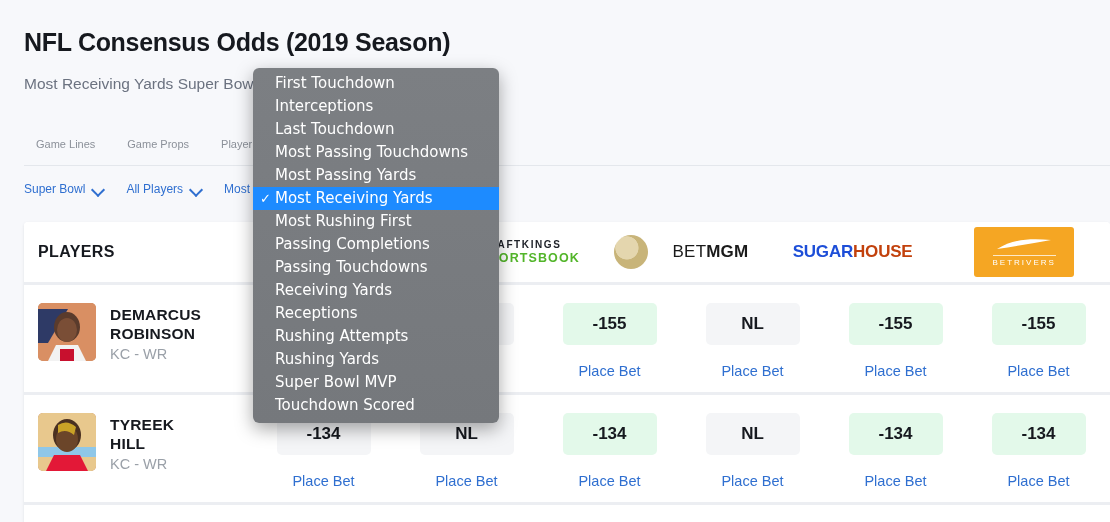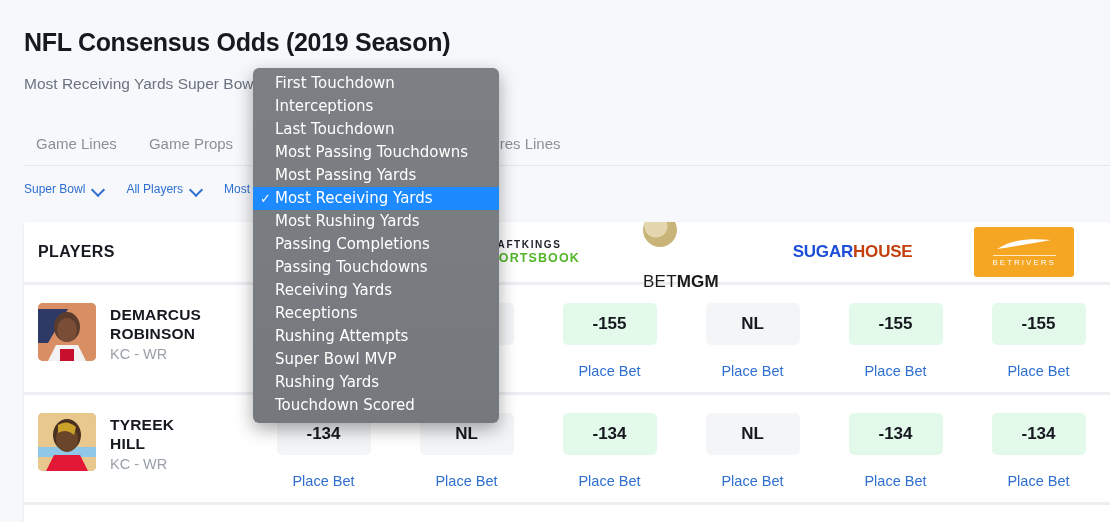--- a/index.html
+++ b/index.html
@@ -22,21 +22,21 @@
     font-size: 15.5px; color: #6b7280; white-space: nowrap;
   }
 
   
   .tabbar {
     position: absolute; left: 24px; top: 122px; width: 1086px;
     height: 44px; border-bottom: 1px solid #e4e7ec;
     display: flex; align-items: center; gap: 0px;
   }
   .tab {
-    font-size: 15px; color: #8b9099; padding: 0 16px;
+    font-size: 11px; color: #8b9099; padding: 0 16px;
     white-space: nowrap; cursor: pointer;
   }
   .tab:first-child { padding-left: 12px; }
 
   
   .filterbar {
     position: absolute; left: 24px; top: 182px;
     display: flex; align-items: center; gap: 22px;
   }
   .filter {
@@ -105,21 +105,21 @@
   .logo { display: flex; align-items: center; justify-content: center; }
   .fd-wrap { text-align: right; line-height: 1; }
   .fd-1 { font-size: 17px; font-weight: bold; color: #1b3a80; letter-spacing: 1px; }
   .fd-2 { font-size: 11px; font-weight: bold; color: #1e7fe0; letter-spacing: 2px; margin-top: 2px;}
   .dk-wrap { display: flex; align-items: center; gap: 7px; }
   .dk-mark { width: 34px; height: 34px; background: #53b52a; border-radius: 2px;
              display:flex; align-items:center; justify-content:center; }
   .dk-txt { line-height: 1.15; }
   .dk-1 { font-size: 10px; font-weight: bold; color: #20232a; letter-spacing: 1.6px; }
   .dk-2 { font-size: 12.5px; font-weight: bold; color: #53b52a; letter-spacing: 1.1px; }
-  .mgm-wrap { display: flex; gap: 25px; flex-direction: column; }
+  .mgm-wrap { display: flex; align-items: center; gap: 25px; }
   .mgm-lion { width: 34px; height: 34px; border-radius: 50%;
               background: radial-gradient(circle at 38% 38%, #e4d6ae 0 38%, #c8b479 40% 100%); }
   .mgm-txt { font-size: 17px; color: #1a1a1a; letter-spacing: .2px; }
   .mgm-txt b { font-weight: bold; }
   .sh-txt { font-size: 17px; letter-spacing: -.2px; }
   .sh-a { color: #1d4ed8; font-weight: bold; }
   .sh-b { color: #c2410c; font-weight: bold; }
   .br-box { width: 100px; height: 50px; background: #f5a623; border-radius: 3px;
             display:flex; flex-direction:column; align-items:center; justify-content:center; }
   .br-swoosh { width: 58px; height: 16px; position: relative; }
@@ -320,24 +320,24 @@
     </div>
   </div>
 
   <div class="dropdown" id="dropdown">
       <div class="dd-item">First Touchdown</div>
       <div class="dd-item">Interceptions</div>
       <div class="dd-item">Last Touchdown</div>
       <div class="dd-item">Most Passing Touchdowns</div>
       <div class="dd-item">Most Passing Yards</div>
       <div class="dd-item sel">Most Receiving Yards</div>
-      <div class="dd-item">Most Rushing Yards</div>
+      <div class="dd-item">Most Rushing First</div>
       <div class="dd-item">Passing Completions</div>
       <div class="dd-item">Passing Touchdowns</div>
       <div class="dd-item">Receiving Yards</div>
       <div class="dd-item">Receptions</div>
       <div class="dd-item">Rushing Attempts</div>
+      <div class="dd-item">Rushing Yards</div>
       <div class="dd-item">Super Bowl MVP</div>
-      <div class="dd-item">Rushing Yards</div>
       <div class="dd-item">Touchdown Scored</div>
     </div>
 
 </div>
 
 </body></html>

